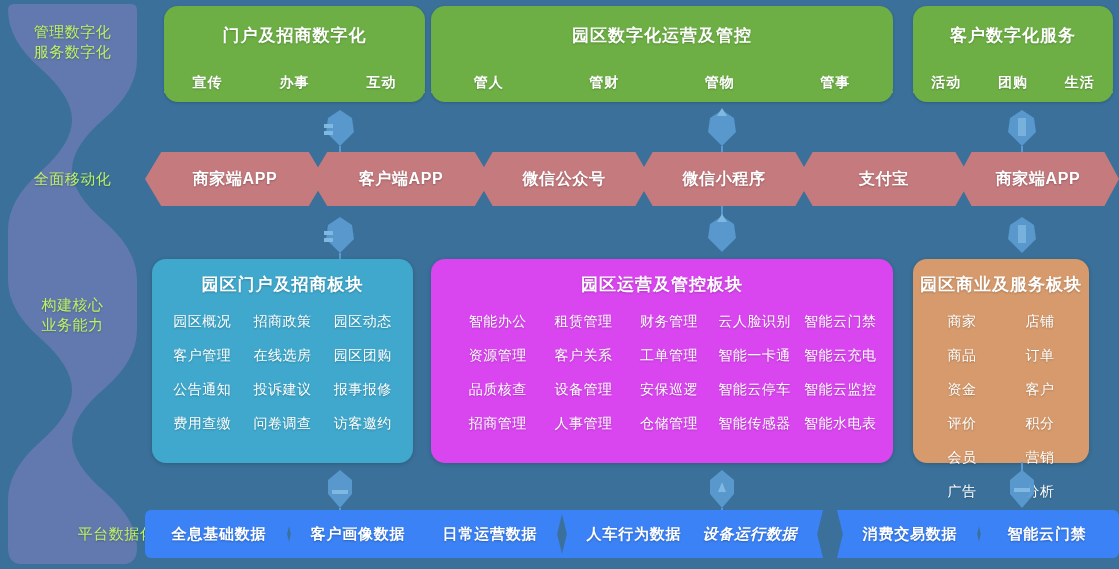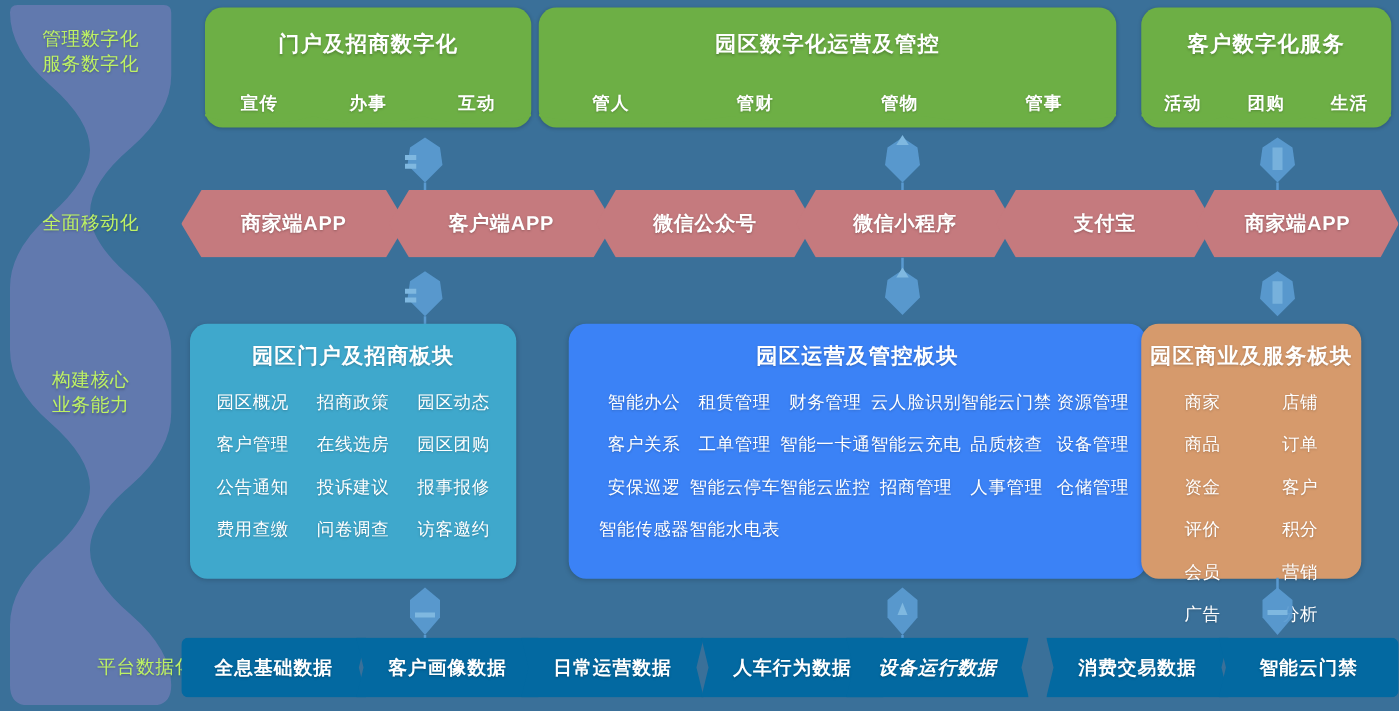--- a/index.html
+++ b/index.html
@@ -72,28 +72,28 @@
   }
   .pgrid{
     display:grid;gap:0;padding:8px 10px 10px 10px;
   }
   .pgrid span{
     color:#fff;font-size:14px;font-weight:400;letter-spacing:.5px;
     text-align:center;line-height:34px;white-space:nowrap;
     text-shadow:0 1px 2px rgba(0,0,0,.22);
   }
   .panel-blue{background:#3FA8CC;}
-  .panel-green{background:#3b82f6;margin-left:24px;}
+  .panel-green{background:#d946ef;}
   .panel-orange{background:#D69A6C;}
 
   
   .datarow{position:absolute;left:145px;top:510px;width:974px;height:48px;}
   .dcell{
     position:absolute;top:0;height:48px;
-    background:#0369a1;
+    background:#3b82f6;
     display:flex;align-items:center;justify-content:center;
     color:#fff;font-size:15px;font-weight:700;letter-spacing:.8px;
     text-shadow:0 1px 2px rgba(0,0,0,.25);
     clip-path:polygon(0% 0%, 100% 0%, 96% 50%, 100% 100%, 0% 100%, 4% 50%);
   }
   .dcell.first{clip-path:polygon(0% 0%, 100% 0%, 96% 50%, 100% 100%, 0% 100%, 0% 50%);border-top-left-radius:6px;border-bottom-left-radius:6px;}
   .dcell.last{clip-path:polygon(0% 0%, 100% 0%, 100% 100%, 0% 100%, 4% 50%);border-top-right-radius:6px;border-bottom-right-radius:6px;}
 
   
   .node{position:absolute;pointer-events:none;}
@@ -236,21 +236,21 @@
       <span>投诉建议</span>
       <span>报事报修</span>
       <span>费用查缴</span>
       <span>问卷调查</span>
       <span>访客邀约</span>
     </div>
   </div>
 
   <div class="panel panel-green" style="left:431px;top:259px;width:462px;height:204px;">
     <div class="ptitle">园区运营及管控板块</div>
-    <div class="pgrid" style="grid-template-columns:repeat(6,1fr);padding-left:24px;">
+    <div class="pgrid" style="grid-template-columns:repeat(5,1fr);padding-left:24px;">
       <span>智能办公</span>
       <span>租赁管理</span>
       <span>财务管理</span>
       <span>云人脸识别</span>
       <span>智能云门禁</span>
       <span>资源管理</span>
       <span>客户关系</span>
       <span>工单管理</span>
       <span>智能一卡通</span>
       <span>智能云充电</span>

